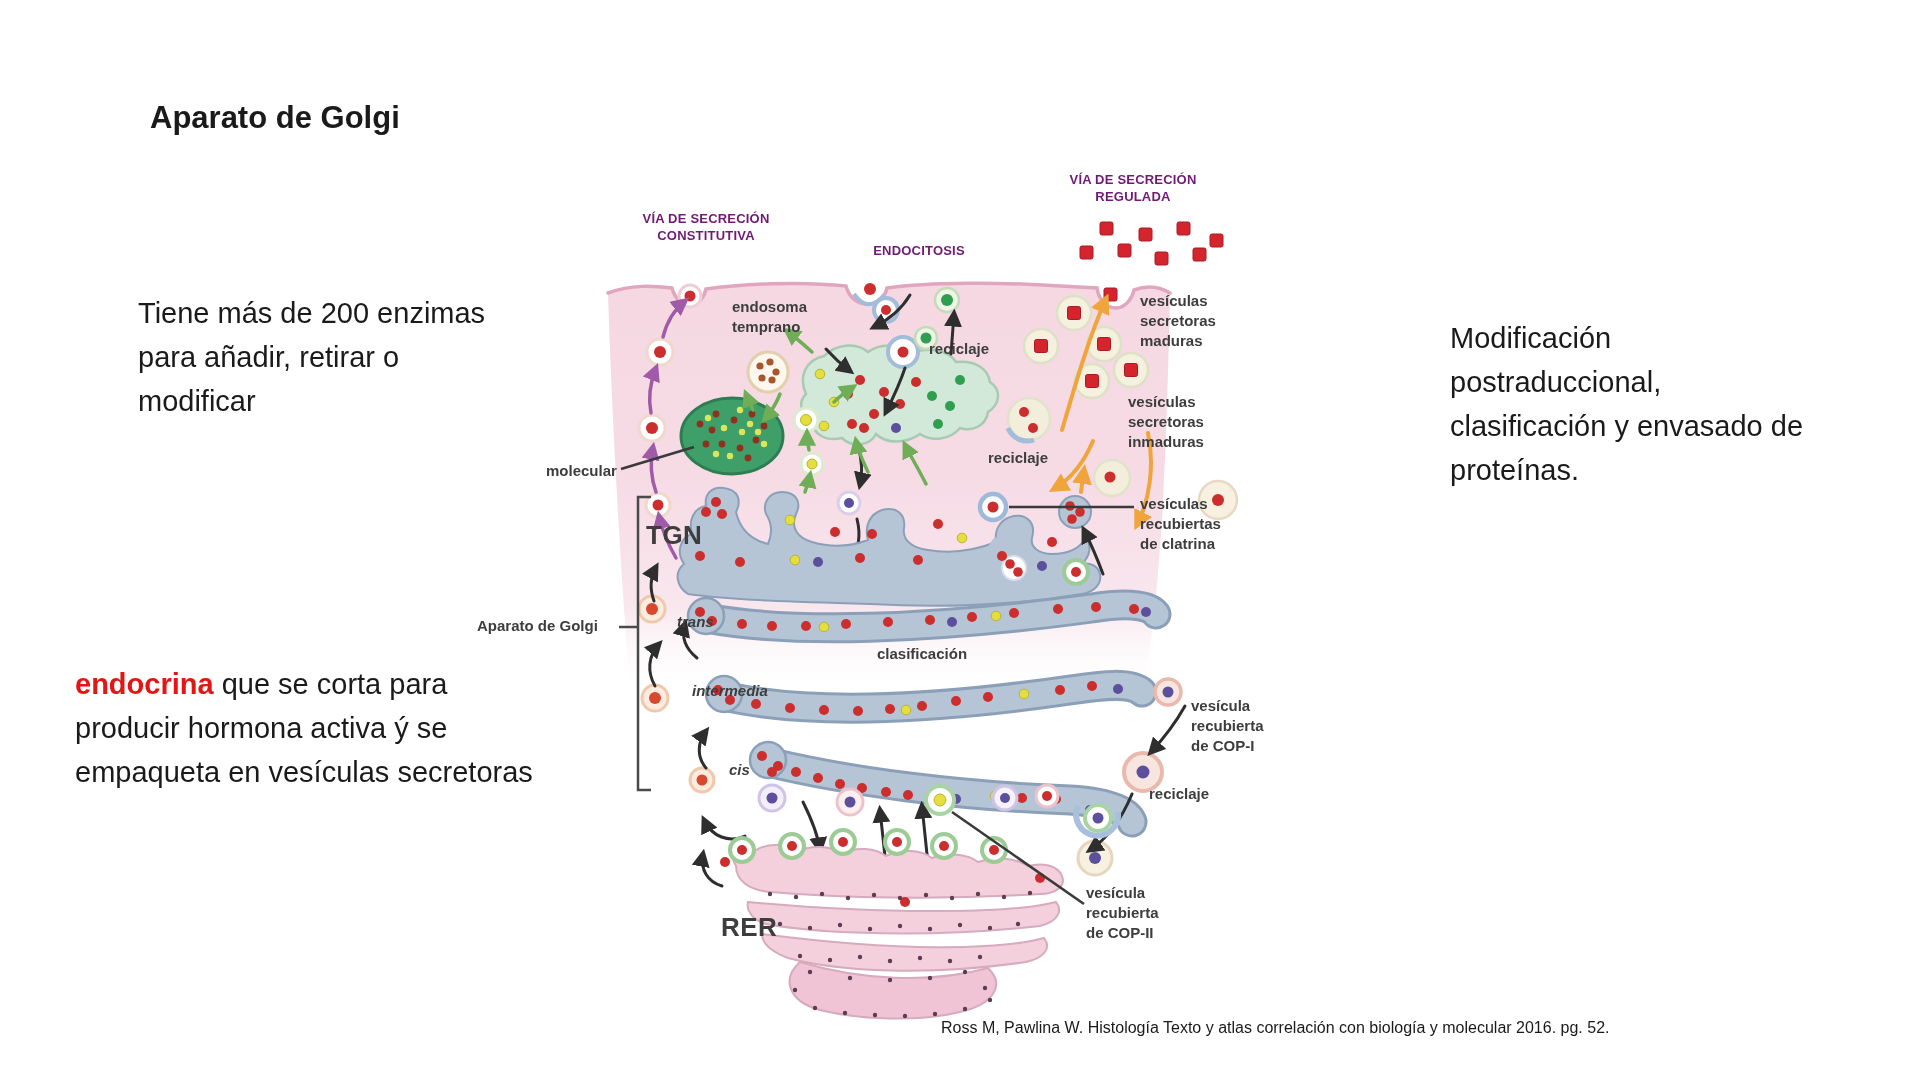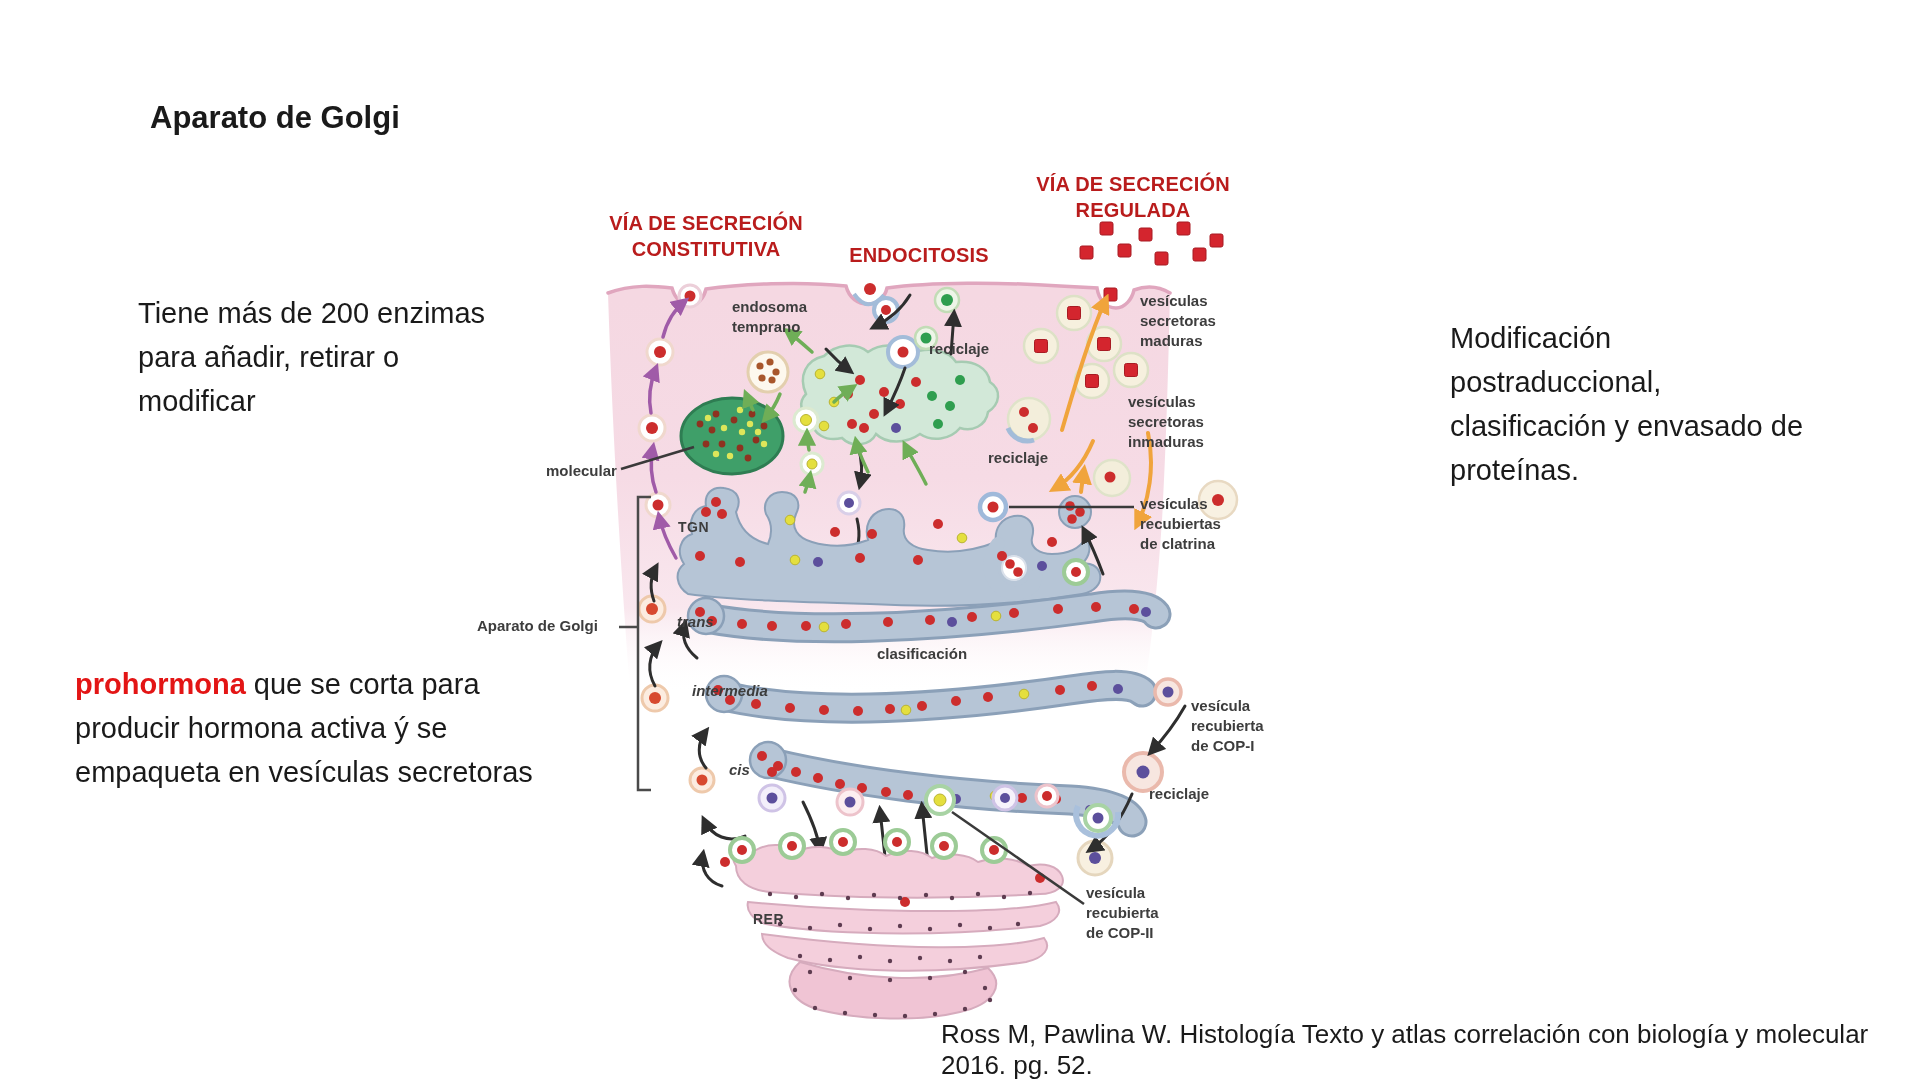--- a/index.html
+++ b/index.html
@@ -8,43 +8,43 @@
     background:#ffffff;color:#1a1a1a;
     font-family:"Liberation Sans", sans-serif;
   }
   .abs{position:absolute;}
   .body-text{font-size:29px;line-height:1.52;white-space:pre-line;}
   #title{left:150px;top:100px;font-size:31px;font-weight:bold;}
   #note1{left:130px;top:291px;width:420px;margin-left:8px;}
   #note2{left:75px;top:662px;width:520px;}
   #note2 .hl{color:#e31515;font-weight:bold;}
   #noteR{left:1450px;top:316px;width:420px;}
-  #citation{left:941px;top:1019px;font-size:26px;}
+  #citation{left:941px;top:1019px;font-size:16px;}
   .dlabel{
     position:absolute;font-size:15px;font-weight:bold;color:#3d3d3d;
     line-height:1.34;white-space:pre-line;z-index:5;
   }
-  .hdr{font-size:20px;text-align:center;color:#b91c1c;line-height:1.28;letter-spacing:.2px;}
+  .hdr{font-size:13px;text-align:center;color:#701a75;line-height:1.28;letter-spacing:.2px;}
   .ital{font-style:italic;}
-  .big{font-size:14px;letter-spacing:.5px;margin-left:32px;}
+  .big{font-size:26px;letter-spacing:.5px;}
   .alignR{text-align:right;}
   #diagram-svg{position:absolute;left:530px;top:150px;z-index:1;}
 </style>
 </head>
 <body>
 
 <div id="slide">
 
   <div class="abs" id="title">Aparato de Golgi</div>
 
   <div class="abs body-text" id="note1">Tiene más de 200 enzimas
 para añadir, retirar o
 modificar</div>
 
-  <div class="abs body-text" id="note2"><span class="hl">prohormona</span><span> que se corta para
+  <div class="abs body-text" id="note2"><span class="hl">endocrina</span><span> que se corta para
 producir hormona activa ý se
 empaqueta en vesículas secretoras</span></div>
 
   <div class="abs body-text" id="noteR">Modificación
 postraduccional,
 clasificación y envasado de
 proteínas.</div>
 
   <div class="abs" id="citation">Ross M, Pawlina W.  Histología Texto y atlas  correlación con biología y molecular 2016. pg. 52.</div>
 

